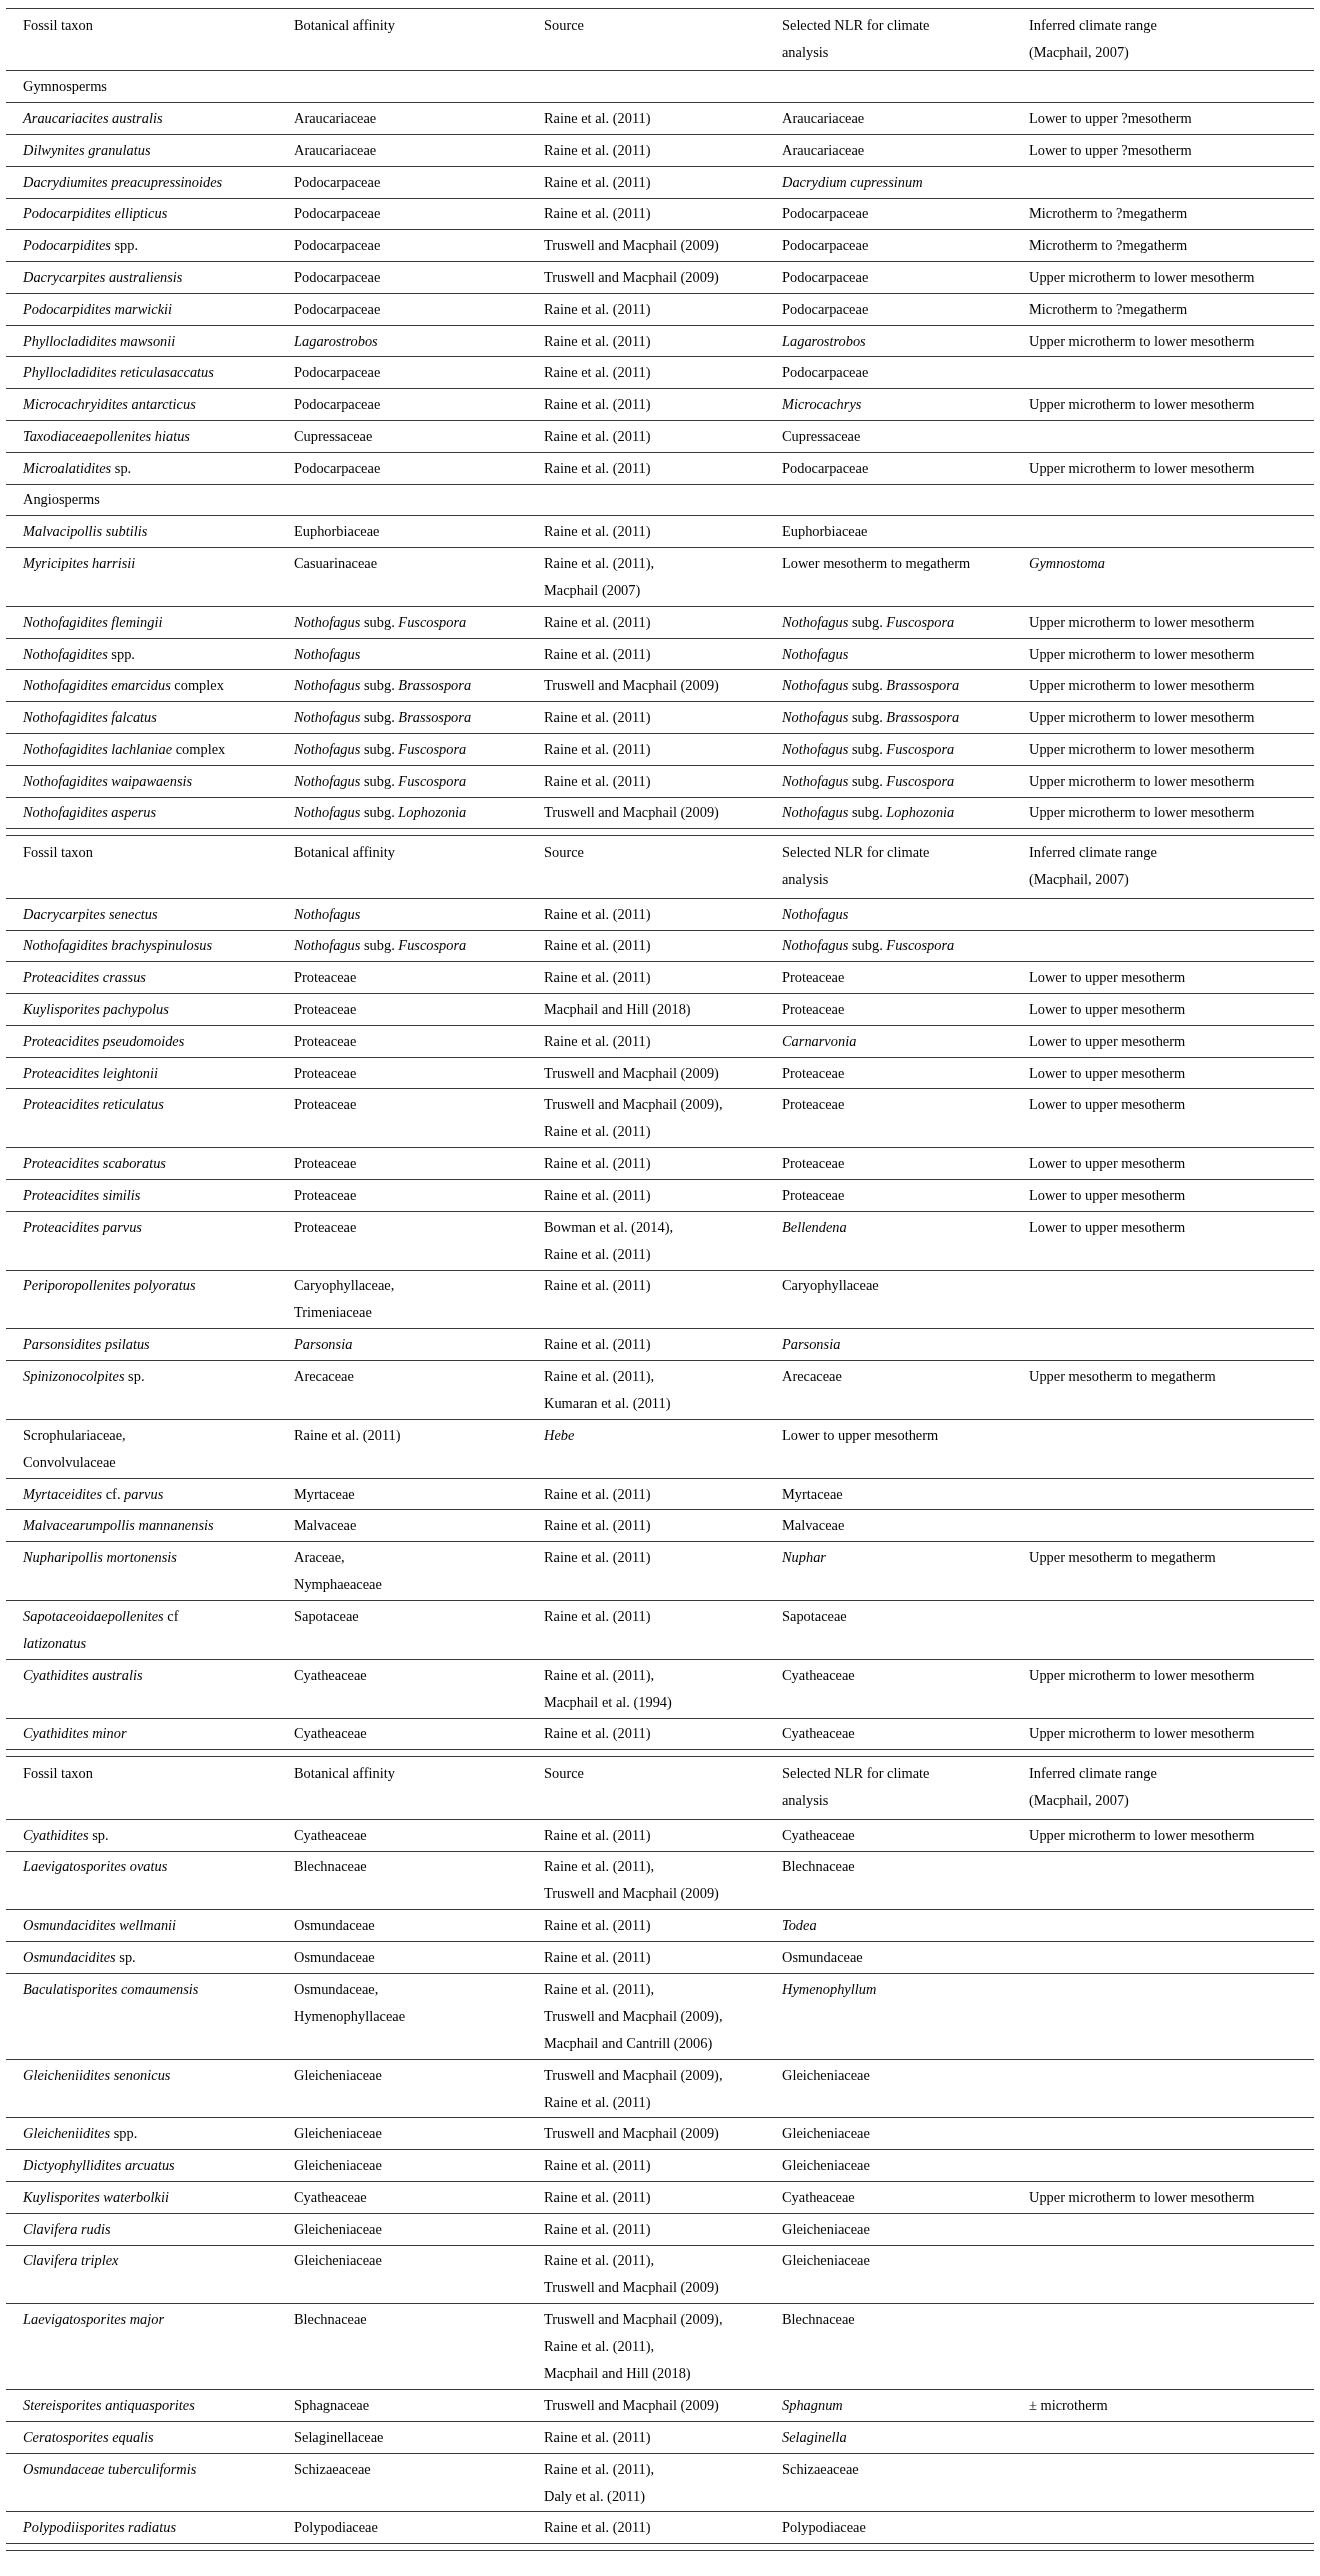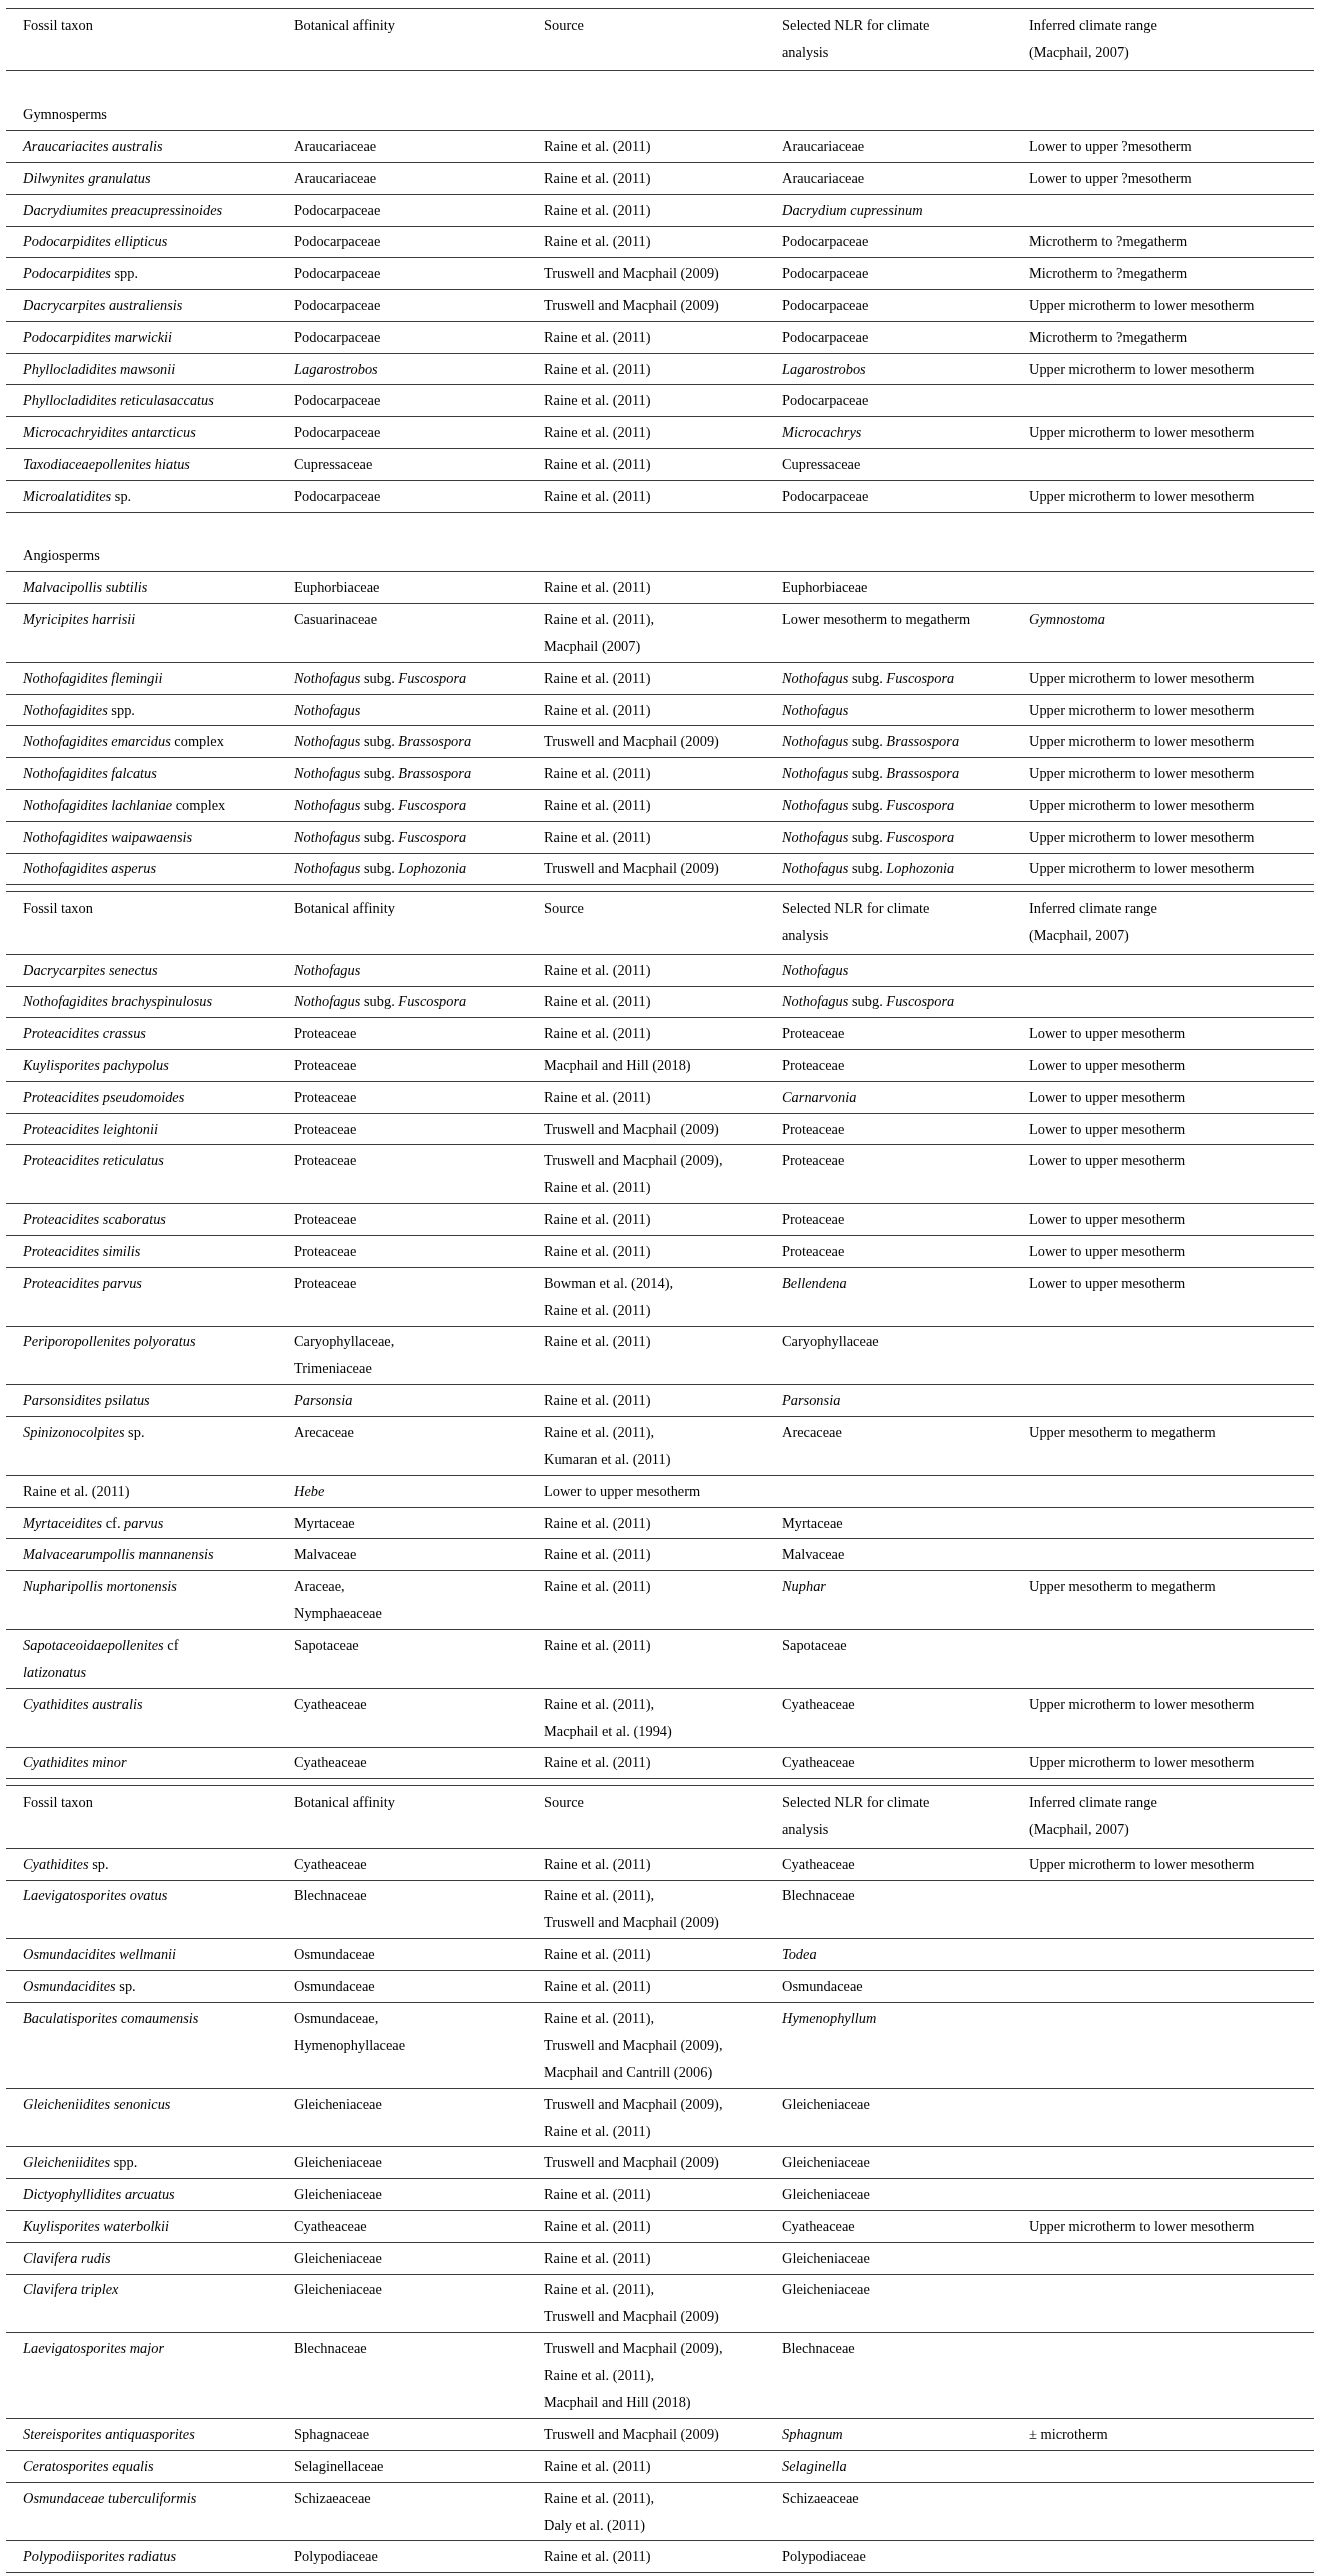--- a/index.html
+++ b/index.html
@@ -23,21 +23,21 @@
     border-bottom:1.9px solid var(--rule);
     padding-bottom:5.7px;
     width:100%;
   }
   .row{
     display:grid;
     grid-template-columns:271px 250px 238px 247px 1fr;
     border-bottom:1.3px solid var(--rule);
     padding-left:16.6px;
   }
-  .row.section{grid-template-columns:1fr;margin-top:28px;}
+  .row.section{grid-template-columns:1fr;}
   .row.pagebreak{
     border-top:1.3px solid var(--rule);
     margin-top:5.7px;
   }
   .cell{
     padding:1.9px 16.6px 1.9px 0;
     line-height:27px;
     white-space:normal;
   }
   .header .cell{
@@ -306,20 +306,21 @@
         <div class="cell c4"></div>
       </div>
       <div class="row data">
         <div class="cell c0"><i>Spinizonocolpites</i> sp.</div>
         <div class="cell c1">Arecaceae</div>
         <div class="cell c2">Raine et al. (2011),<br>Kumaran et al. (2011)</div>
         <div class="cell c3">Arecaceae</div>
         <div class="cell c4">Upper mesotherm to megatherm</div>
       </div>
       <div class="row data">
+        <div class="cell c1">Scrophulariaceae,<br>Convolvulaceae</div>
         <div class="cell c2">Raine et al. (2011)</div>
         <div class="cell c3"><i>Hebe</i></div>
         <div class="cell c4">Lower to upper mesotherm</div>
       </div>
       <div class="row data">
         <div class="cell c0"><i>Myrtaceidites</i> cf. <i>parvus</i></div>
         <div class="cell c1">Myrtaceae</div>
         <div class="cell c2">Raine et al. (2011)</div>
         <div class="cell c3">Myrtaceae</div>
         <div class="cell c4"></div>

